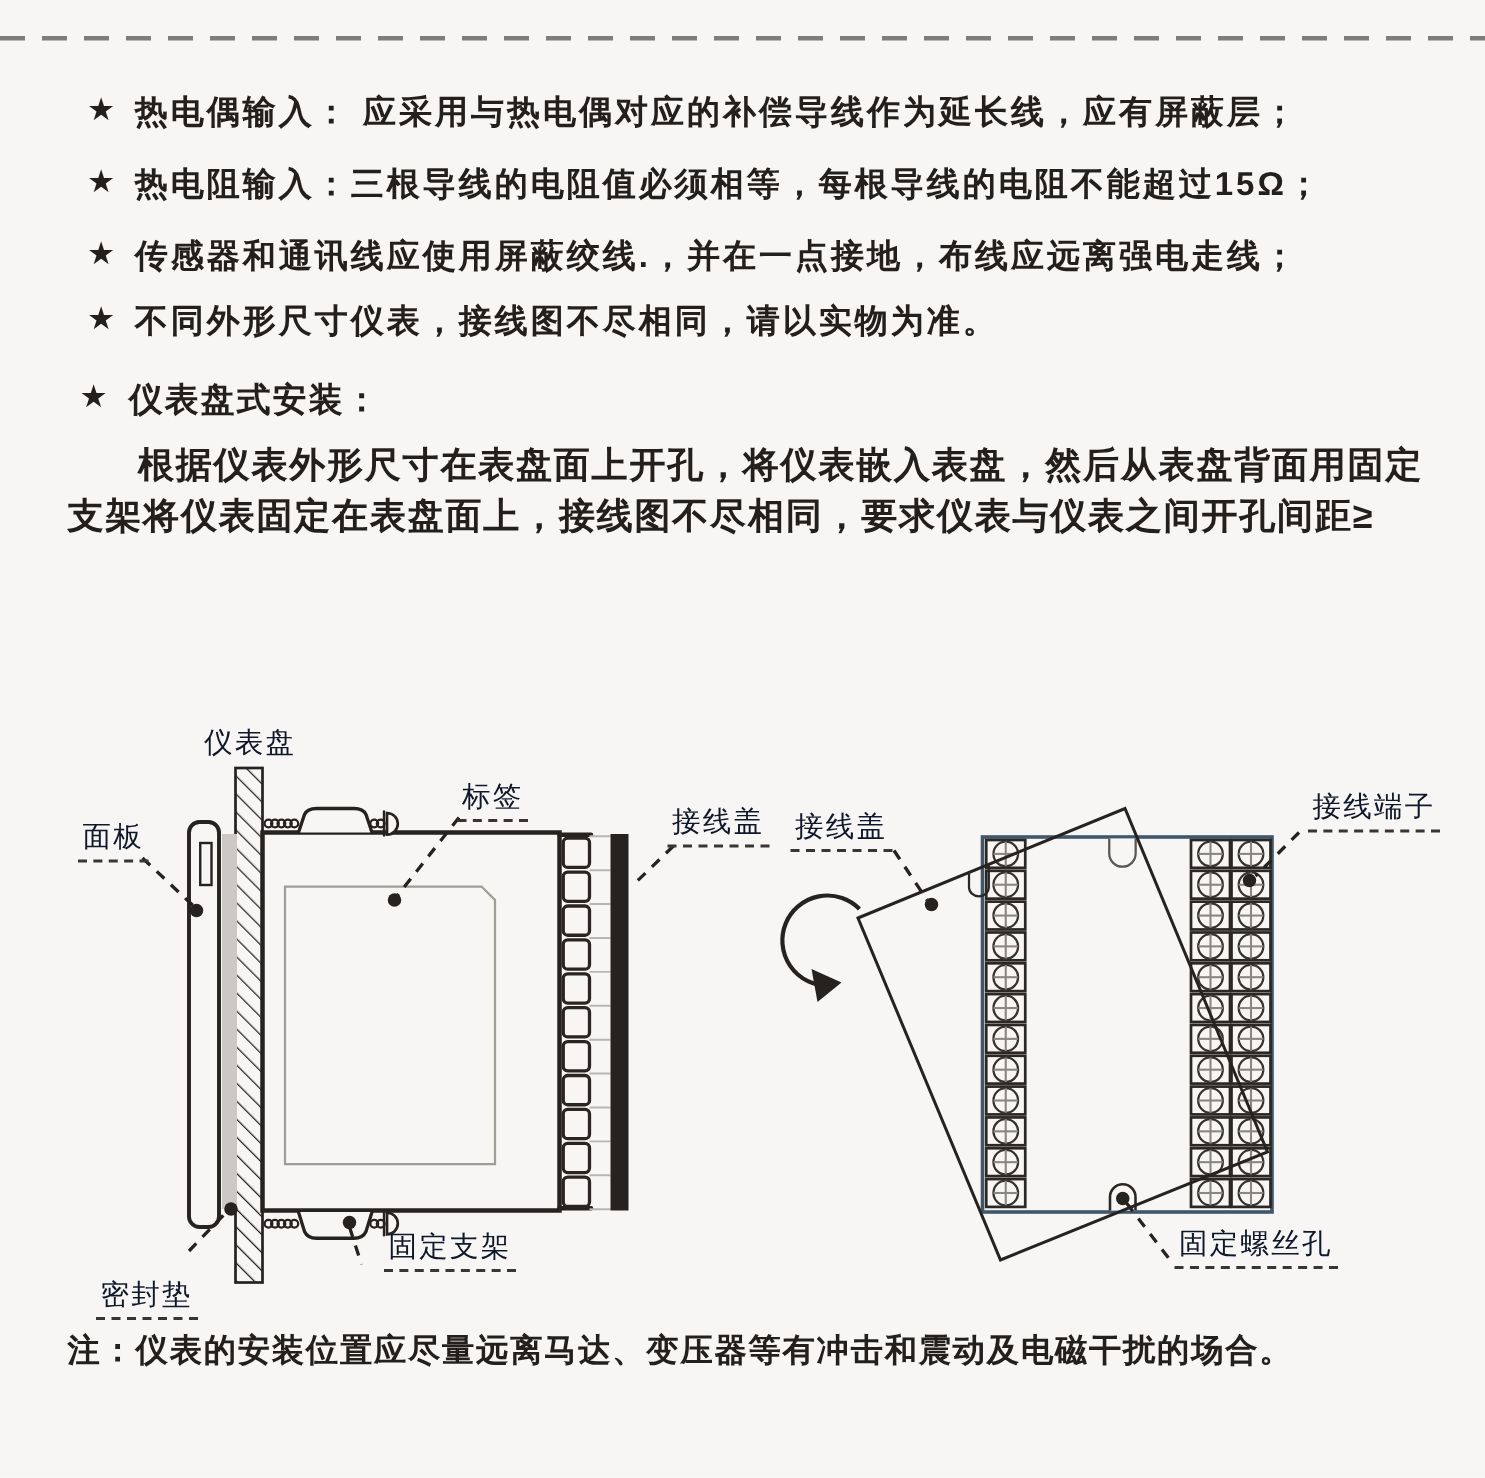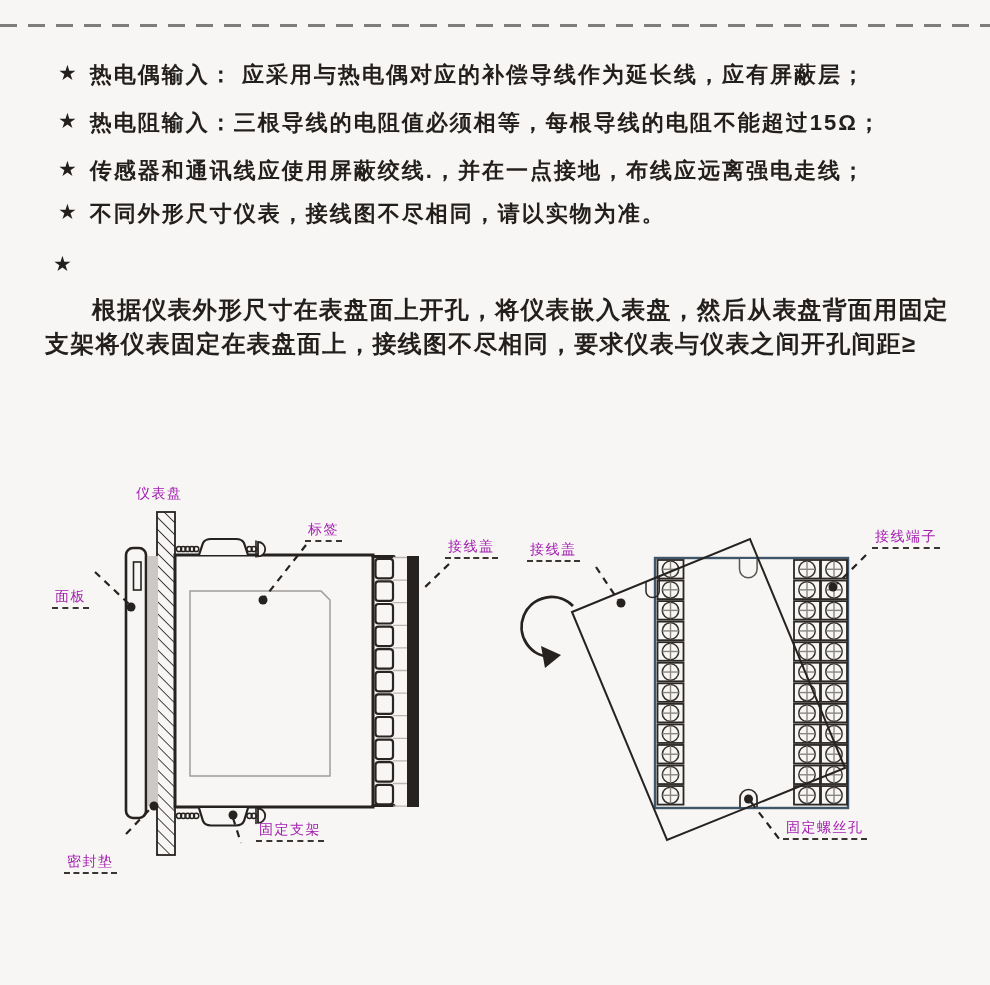--- a/index.html
+++ b/index.html
@@ -8,21 +8,21 @@
   .divider{position:absolute;left:0;top:24px;width:990px;height:3px;
         background:repeating-linear-gradient(90deg,#7d7d7d 0 17px,transparent 17px 28px);}
   .bullet{position:absolute;display:flex;align-items:flex-start;gap:13px;
         font-weight:bold;font-size:22px;letter-spacing:2px;white-space:nowrap;}
   .star{font-size:21px;letter-spacing:0;padding-top:1px;}
   .heading-row{position:absolute;display:flex;gap:14px;font-weight:bold;font-size:22.5px;
         letter-spacing:1.5px;white-space:nowrap;}
   .par-line{position:absolute;font-weight:bold;font-size:24px;letter-spacing:1.2px;white-space:nowrap;}
   .diagram-title{position:absolute;font-family:"Liberation Serif","DejaVu Serif",serif;
         font-weight:bold;font-size:27px;letter-spacing:2px;white-space:nowrap;}
-  .dlabel{position:absolute;font-size:14px;color:#a21caf;letter-spacing:1.5px;
+  .dlabel{position:absolute;font-size:19px;color:#0f172a;letter-spacing:1.5px;
         line-height:1.15;white-space:nowrap;}
   .dlabel.ul{border-bottom:2.5px dashed #3a3530;padding:0 3px 3px 3px;}
   .note{position:absolute;font-weight:bold;font-size:21.5px;letter-spacing:1.2px;white-space:nowrap;}
   svg.art{position:absolute;left:0;top:0;}
 </style>
 </head>
 <body>
 
 <div class="page">
 
@@ -40,20 +40,21 @@
     <span class="star">★</span>
     <span>传感器和通讯线应使用屏蔽绞线.，并在一点接地，布线应远离强电走线；</span>
   </div>
   <div class="bullet" style="left:58px;top:199px;">
     <span class="star">★</span>
     <span>不同外形尺寸仪表，接线图不尽相同，请以实物为准。</span>
   </div>
 
   <div class="heading-row" style="left:53px;top:251px;">
     <span class="star">★</span>
+    <span>仪表盘式安装：</span>
   </div>
 
   <div class="par-line" style="left:92px;top:294px;">根据仪表外形尺寸在表盘面上开孔，将仪表嵌入表盘，然后从表盘背面用固定</div>
   <div class="par-line" style="left:45px;top:328px;">支架将仪表固定在表盘面上，接线图不尽相同，要求仪表与仪表之间开孔间距≥</div>
 
 
   <svg class="art" width="990" height="985" viewBox="0 0 990 985">
     <defs>
       <pattern id="hatch" patternUnits="userSpaceOnUse" width="8.5" height="8.5" patternTransform="rotate(-45)">
         <line x1="0" y1="0" x2="0" y2="8.5" stroke="#262220" stroke-width="1.7"></line>
@@ -290,23 +291,24 @@
       <circle cx="263" cy="600" r="4.5"></circle>
       <circle cx="154" cy="806" r="4.5"></circle>
       <circle cx="233" cy="815" r="4.5"></circle>
       <circle cx="621" cy="603" r="4.5"></circle>
       <circle cx="833" cy="587" r="4.5"></circle>
       <circle cx="748.5" cy="799" r="4.5"></circle>
     </g>
   </svg>
 
   <div class="dlabel" style="left:136px;top:485px;">仪表盘</div>
-  <div class="dlabel ul" style="left:52px;top:548px;margin-top:40px;">面板</div>
+  <div class="dlabel ul" style="left:52px;top:548px;">面板</div>
   <div class="dlabel ul" style="left:305px;top:521px;">标签</div>
   <div class="dlabel ul" style="left:445px;top:538px;">接线盖</div>
   <div class="dlabel ul" style="left:64px;top:853px;text-align:right;">密封垫</div>
   <div class="dlabel ul" style="left:256px;top:821px;">固定支架</div>
   <div class="dlabel ul" style="left:527px;top:541px;">接线盖</div>
   <div class="dlabel ul" style="left:872px;top:528px;">接线端子</div>
   <div class="dlabel ul" style="left:783px;top:819px;">固定螺丝孔</div>
 
+  <div class="note" style="left:45px;top:885px;">注：仪表的安装位置应尽量远离马达、变压器等有冲击和震动及电磁干扰的场合。</div>
 
 </div>
 
 </body></html>

